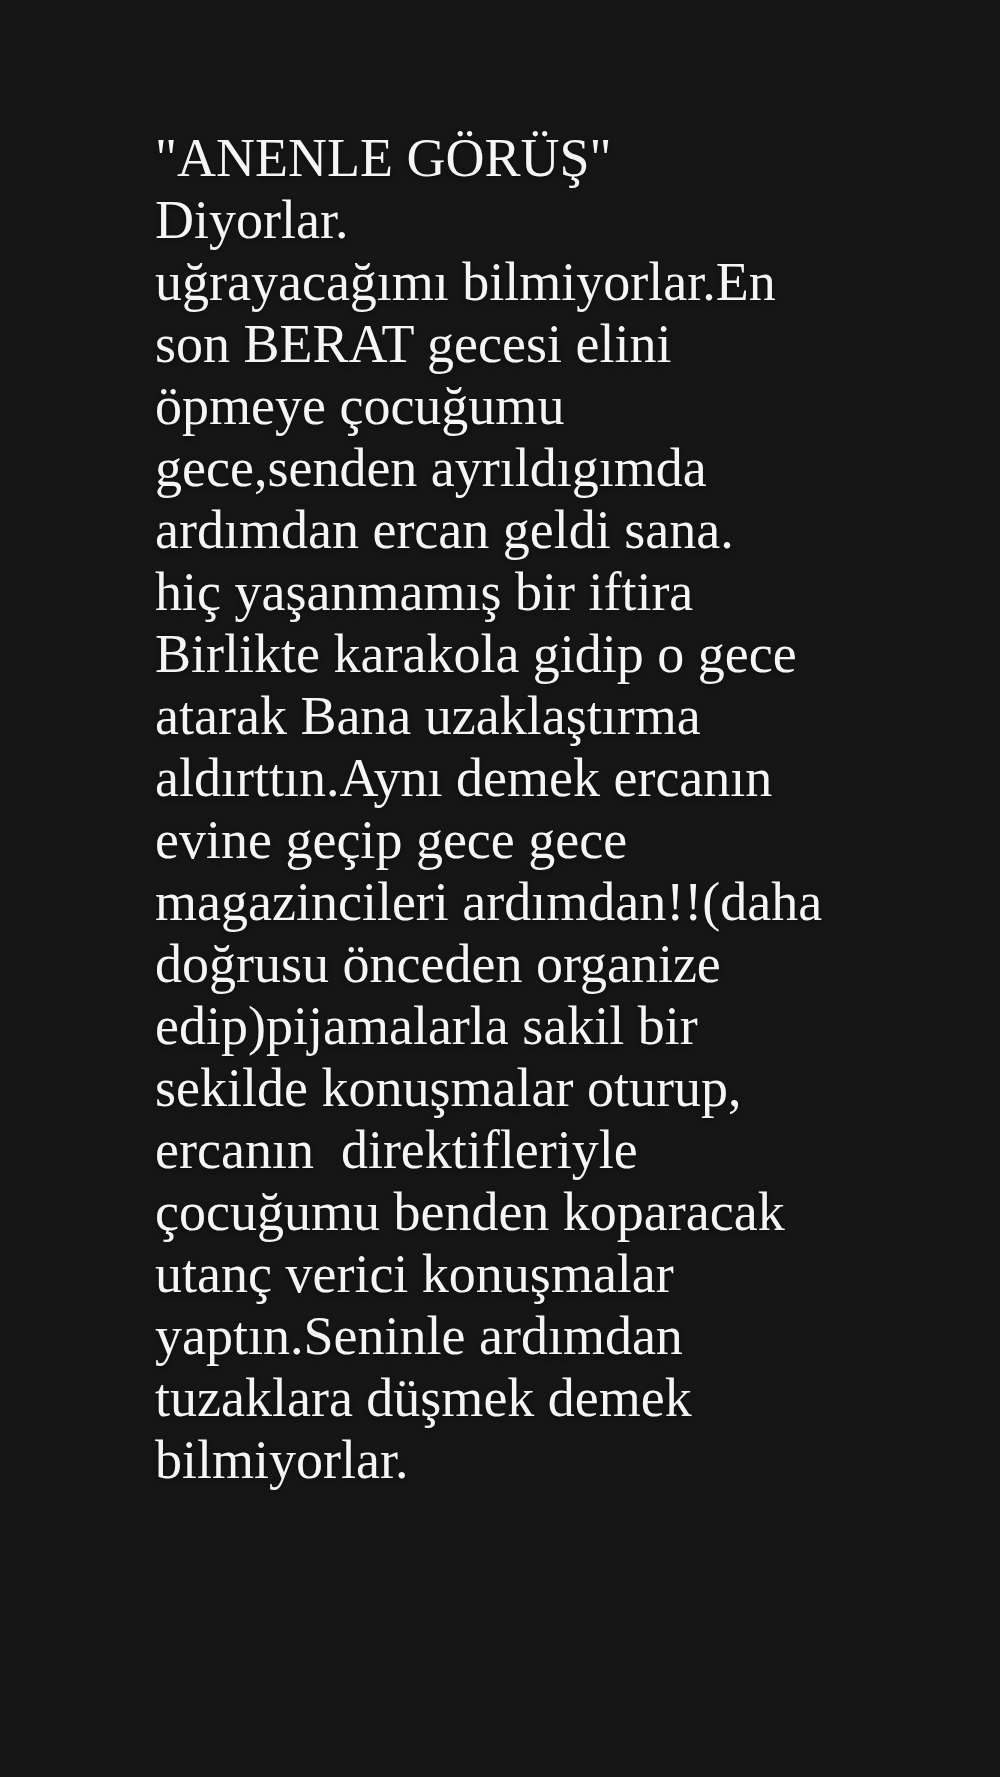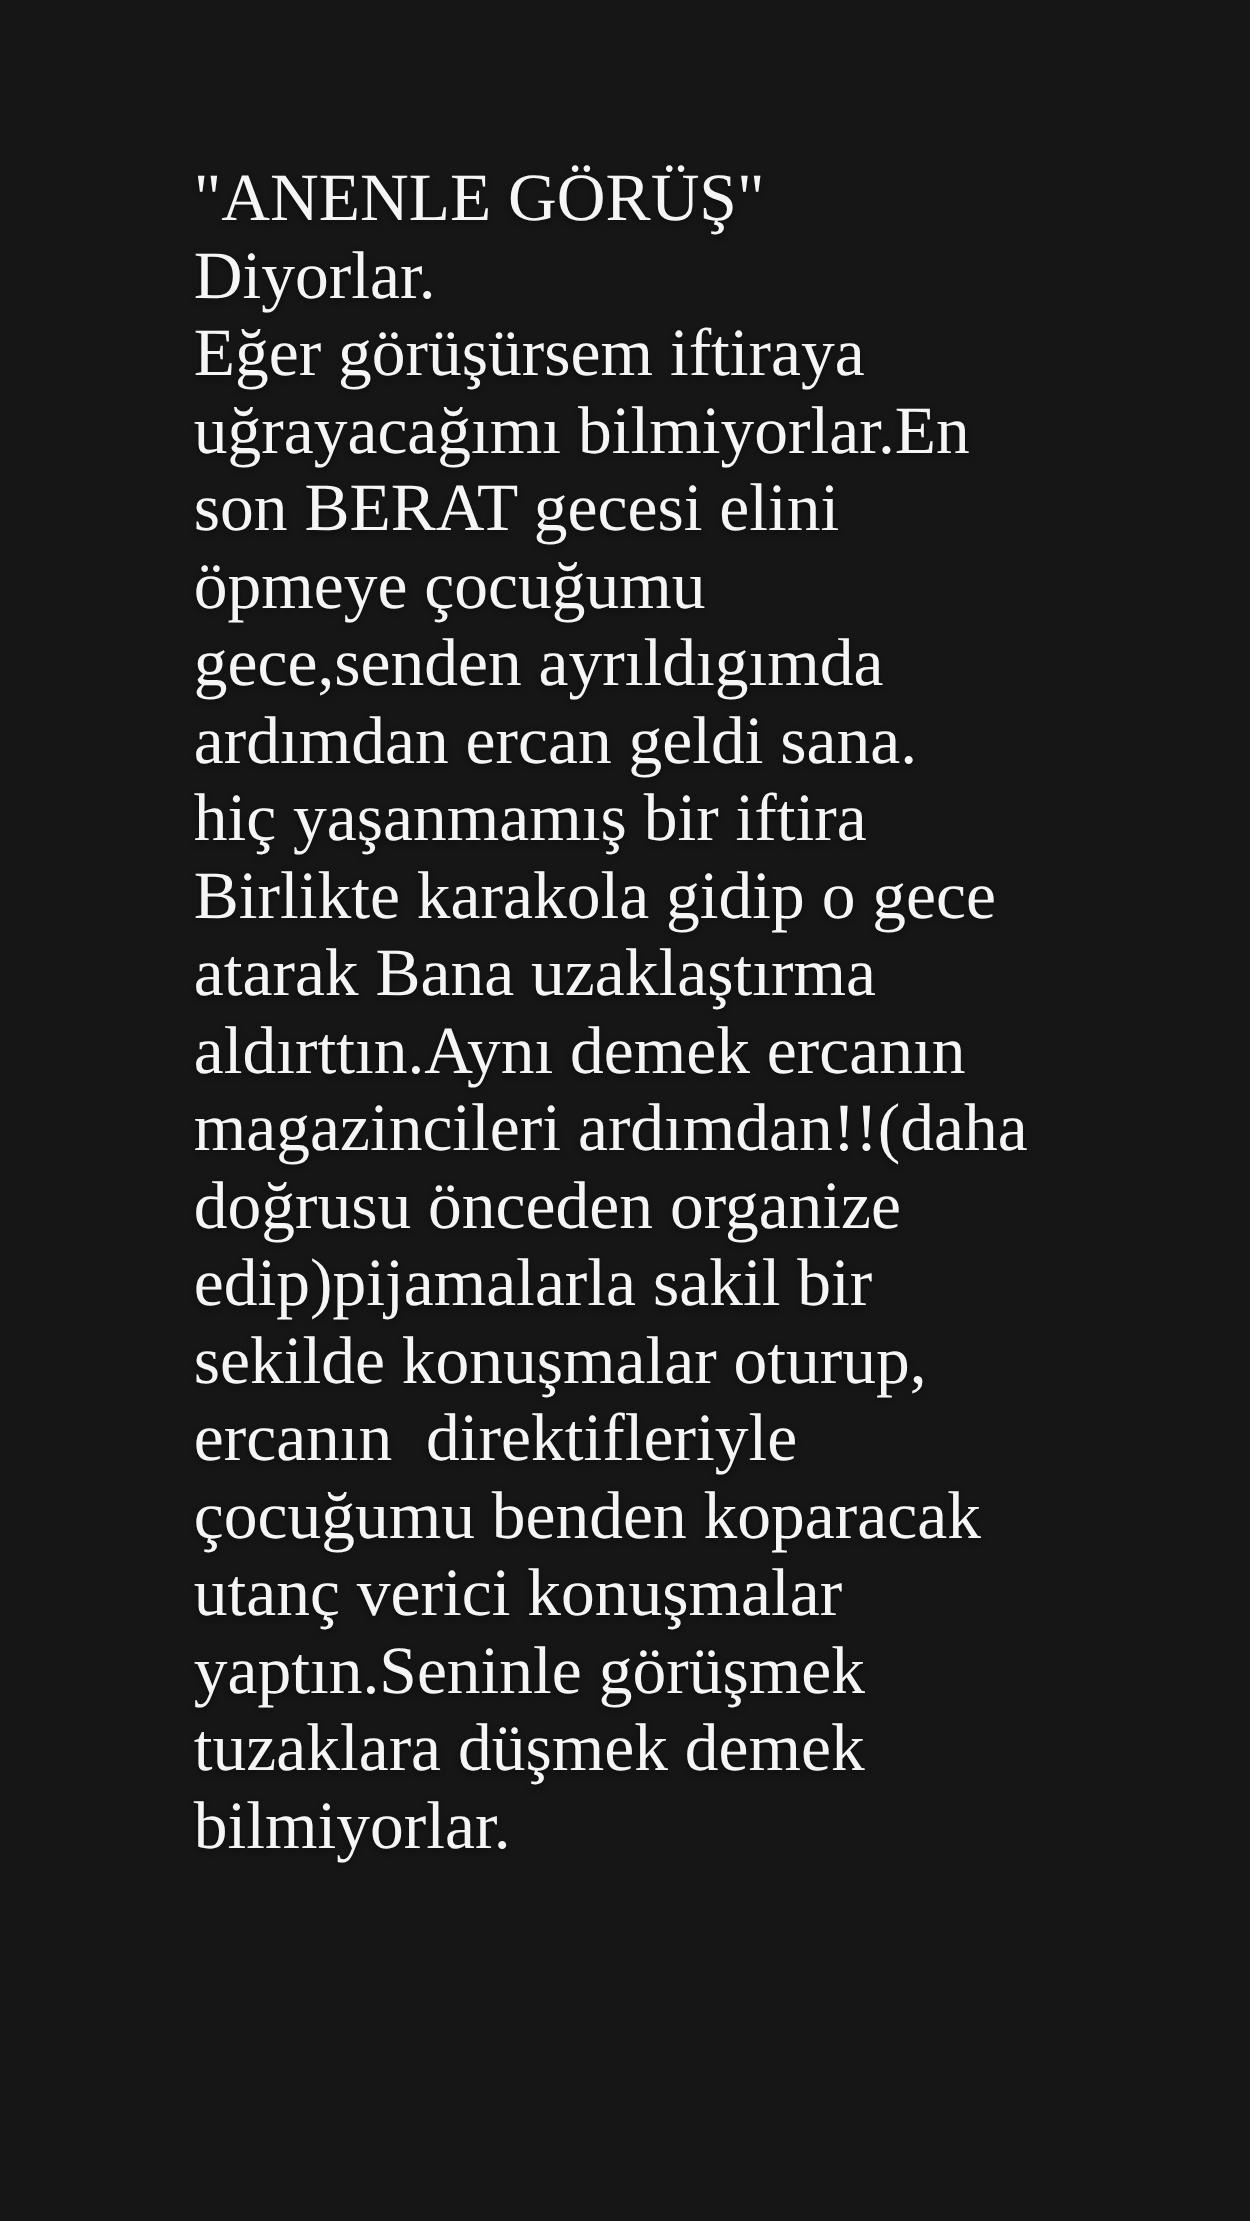--- a/index.html
+++ b/index.html
@@ -34,34 +34,34 @@
     min-height: 62px;
   }
 </style>
 </head>
 <body>
 
 <div class="stage" style="background: rgb(22, 22, 22);">
   <div class="text-block" id="story-text" style="color: rgb(245, 245, 245);">
       <div class="text-line">"ANENLE GÖRÜŞ"</div>
       <div class="text-line">Diyorlar.</div>
-      <div class="text-line">Eğer görüşürsem iftiraya</div>
       <div class="text-line">uğrayacağımı bilmiyorlar.En</div>
       <div class="text-line">son BERAT gecesi elini</div>
       <div class="text-line">öpmeye çocuğumu</div>
       <div class="text-line">gece,senden ayrıldıgımda</div>
       <div class="text-line">ardımdan ercan geldi sana.</div>
       <div class="text-line">hiç yaşanmamış bir iftira</div>
       <div class="text-line">Birlikte karakola gidip o gece</div>
       <div class="text-line">atarak Bana uzaklaştırma</div>
       <div class="text-line">aldırttın.Aynı demek ercanın</div>
+      <div class="text-line">evine geçip gece gece</div>
       <div class="text-line">magazincileri ardımdan!!(daha</div>
       <div class="text-line">doğrusu önceden organize</div>
       <div class="text-line">edip)pijamalarla sakil bir</div>
       <div class="text-line">sekilde konuşmalar oturup,</div>
       <div class="text-line">ercanın  direktifleriyle</div>
       <div class="text-line">çocuğumu benden koparacak</div>
       <div class="text-line">utanç verici konuşmalar</div>
-      <div class="text-line">yaptın.Seninle görüşmek</div>
+      <div class="text-line">yaptın.Seninle ardımdan</div>
       <div class="text-line">tuzaklara düşmek demek</div>
       <div class="text-line">bilmiyorlar.</div>
     </div>
 </div>
 
 </body></html>

